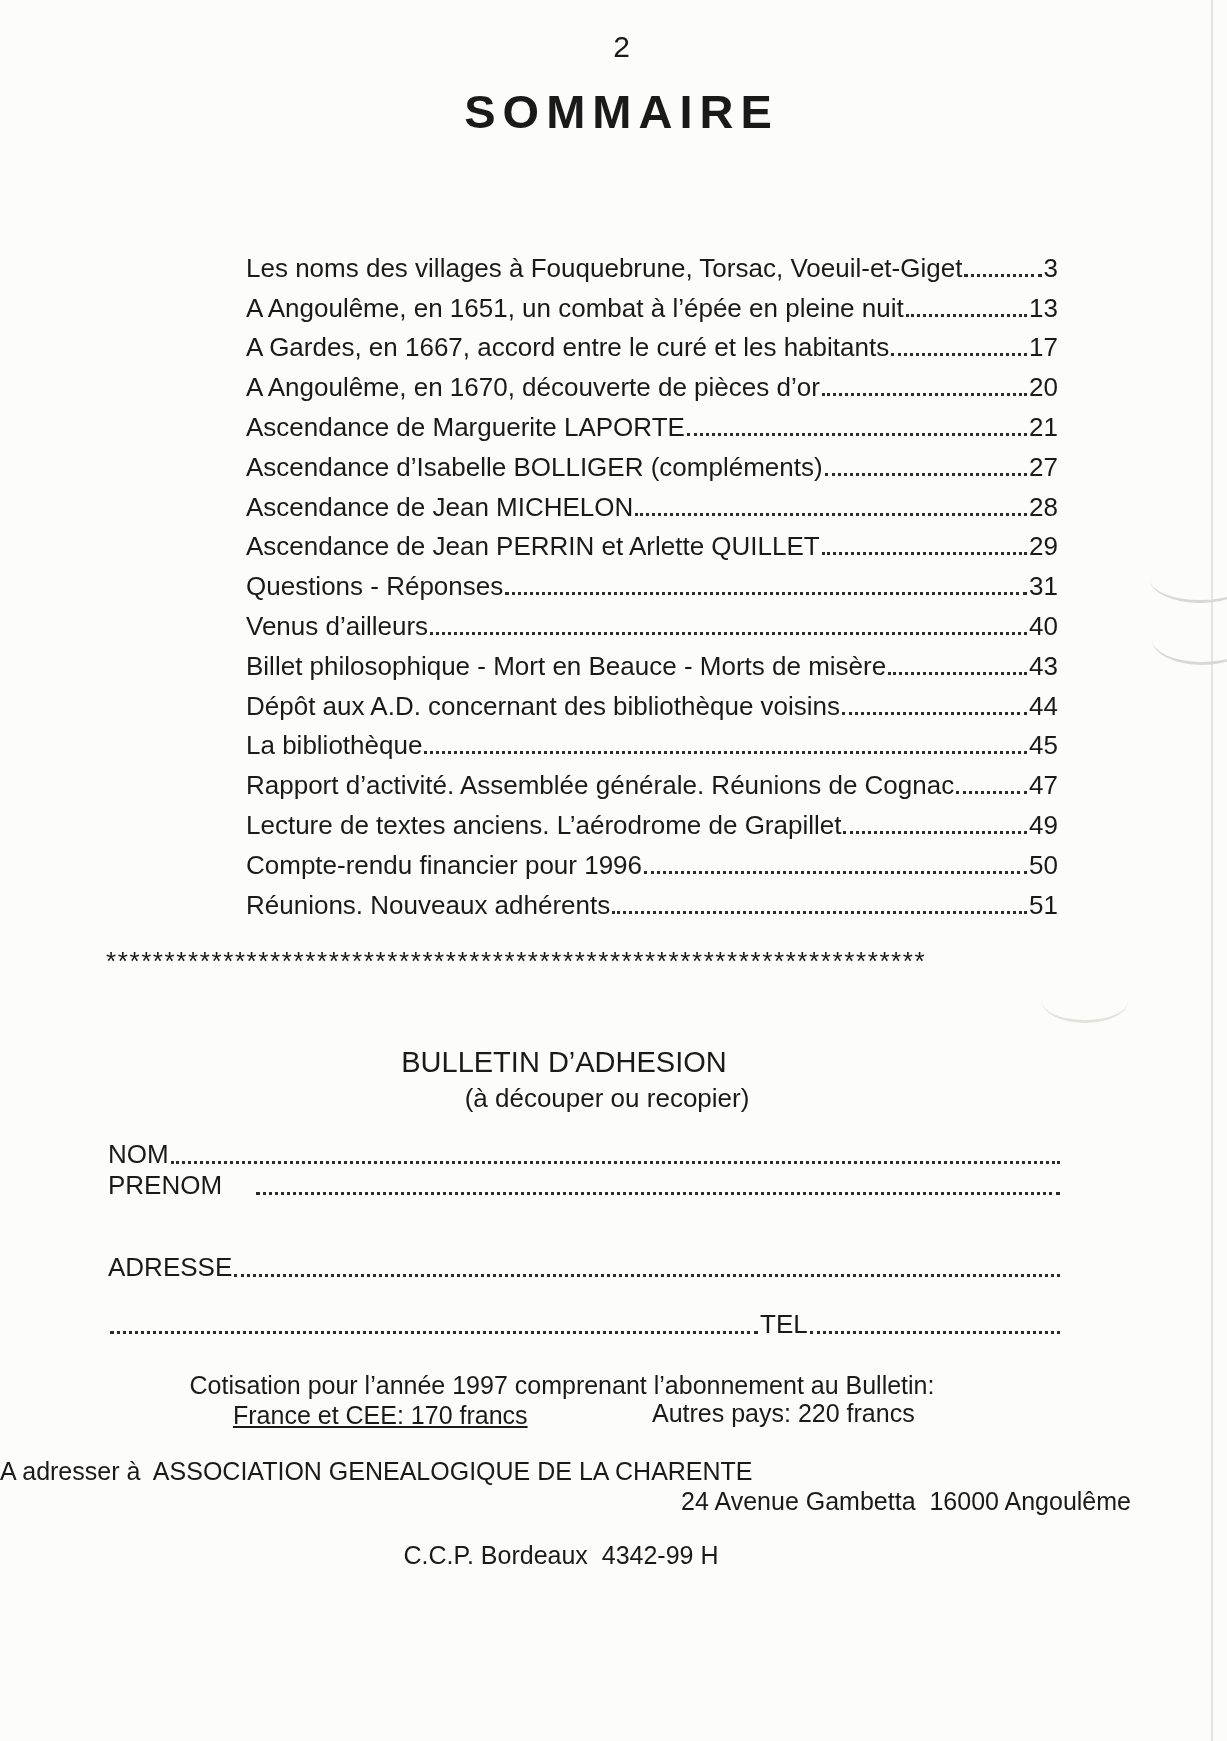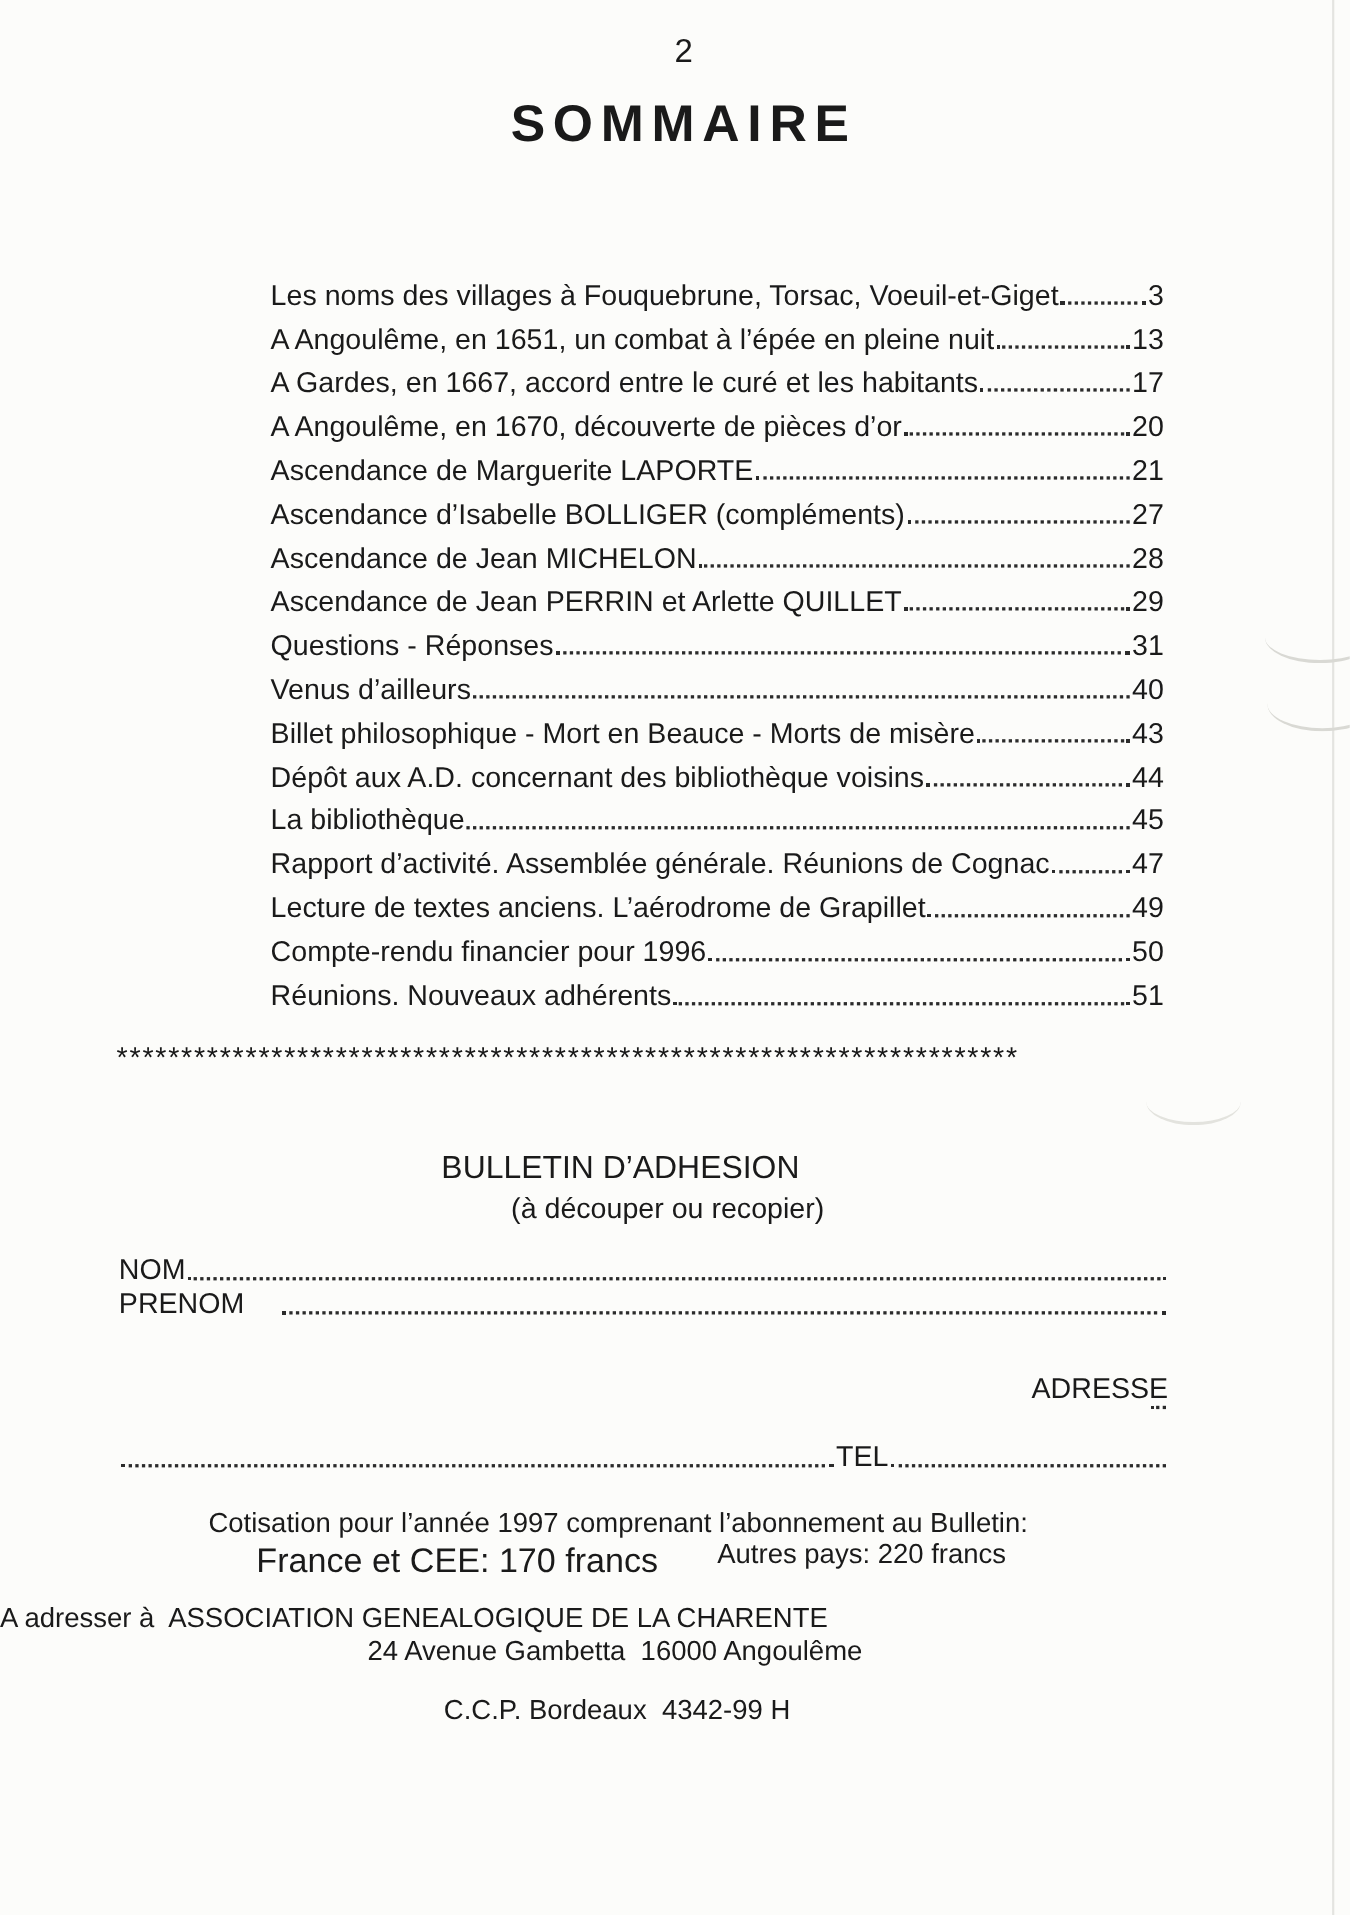--- a/index.html
+++ b/index.html
@@ -97,37 +97,38 @@
     font-size: 26px;
   }
   .form-row .leader {
     margin-bottom: 6px;
   }
   .leader-fixed {
     flex: 0 0 648px;
   }
   .row-nom     { top: 1134px; }
   .row-prenom  { top: 1165px; gap: 32px; }
-  .row-adresse { top: 1247px; flex-direction: column; }
+  .row-adresse { top: 1247px; }
   .row-tel     { top: 1304px; }
   .fee-intro {
     position: absolute;
     top: 1371px;
     left: 0;
     width: 1124px;
     text-align: center;
     font-size: 25px;
     white-space: pre;
   }
   .fee-france {
     position: absolute;
     top: 1401px;
     left: 233px;
-    font-size: 31px;
-    white-space: pre;
+    font-size: 25px;
+    white-space: pre;
+    text-decoration: underline;
   }
   .fee-other {
     position: absolute;
     top: 1399px;
     left: 652px;
     font-size: 25px;
     white-space: pre;
     text-align: center;
   }
   .send-line1 {
@@ -137,23 +138,24 @@
     width: 1122px;
     text-align: left;
     font-size: 25px;
     white-space: pre;
   }
   .send-line2 {
     position: absolute;
     top: 1487px;
     left: 0;
     width: 1118px;
-    text-align: center;
-    font-size: 25px;
-    white-space: pre;
+    text-align: right;
+    font-size: 25px;
+    white-space: pre;
+    padding-left: 13px;
   }
   .ccp-line {
     position: absolute;
     top: 1541px;
     left: 0;
     width: 1122px;
     text-align: center;
     font-size: 25px;
     white-space: pre;
   }

